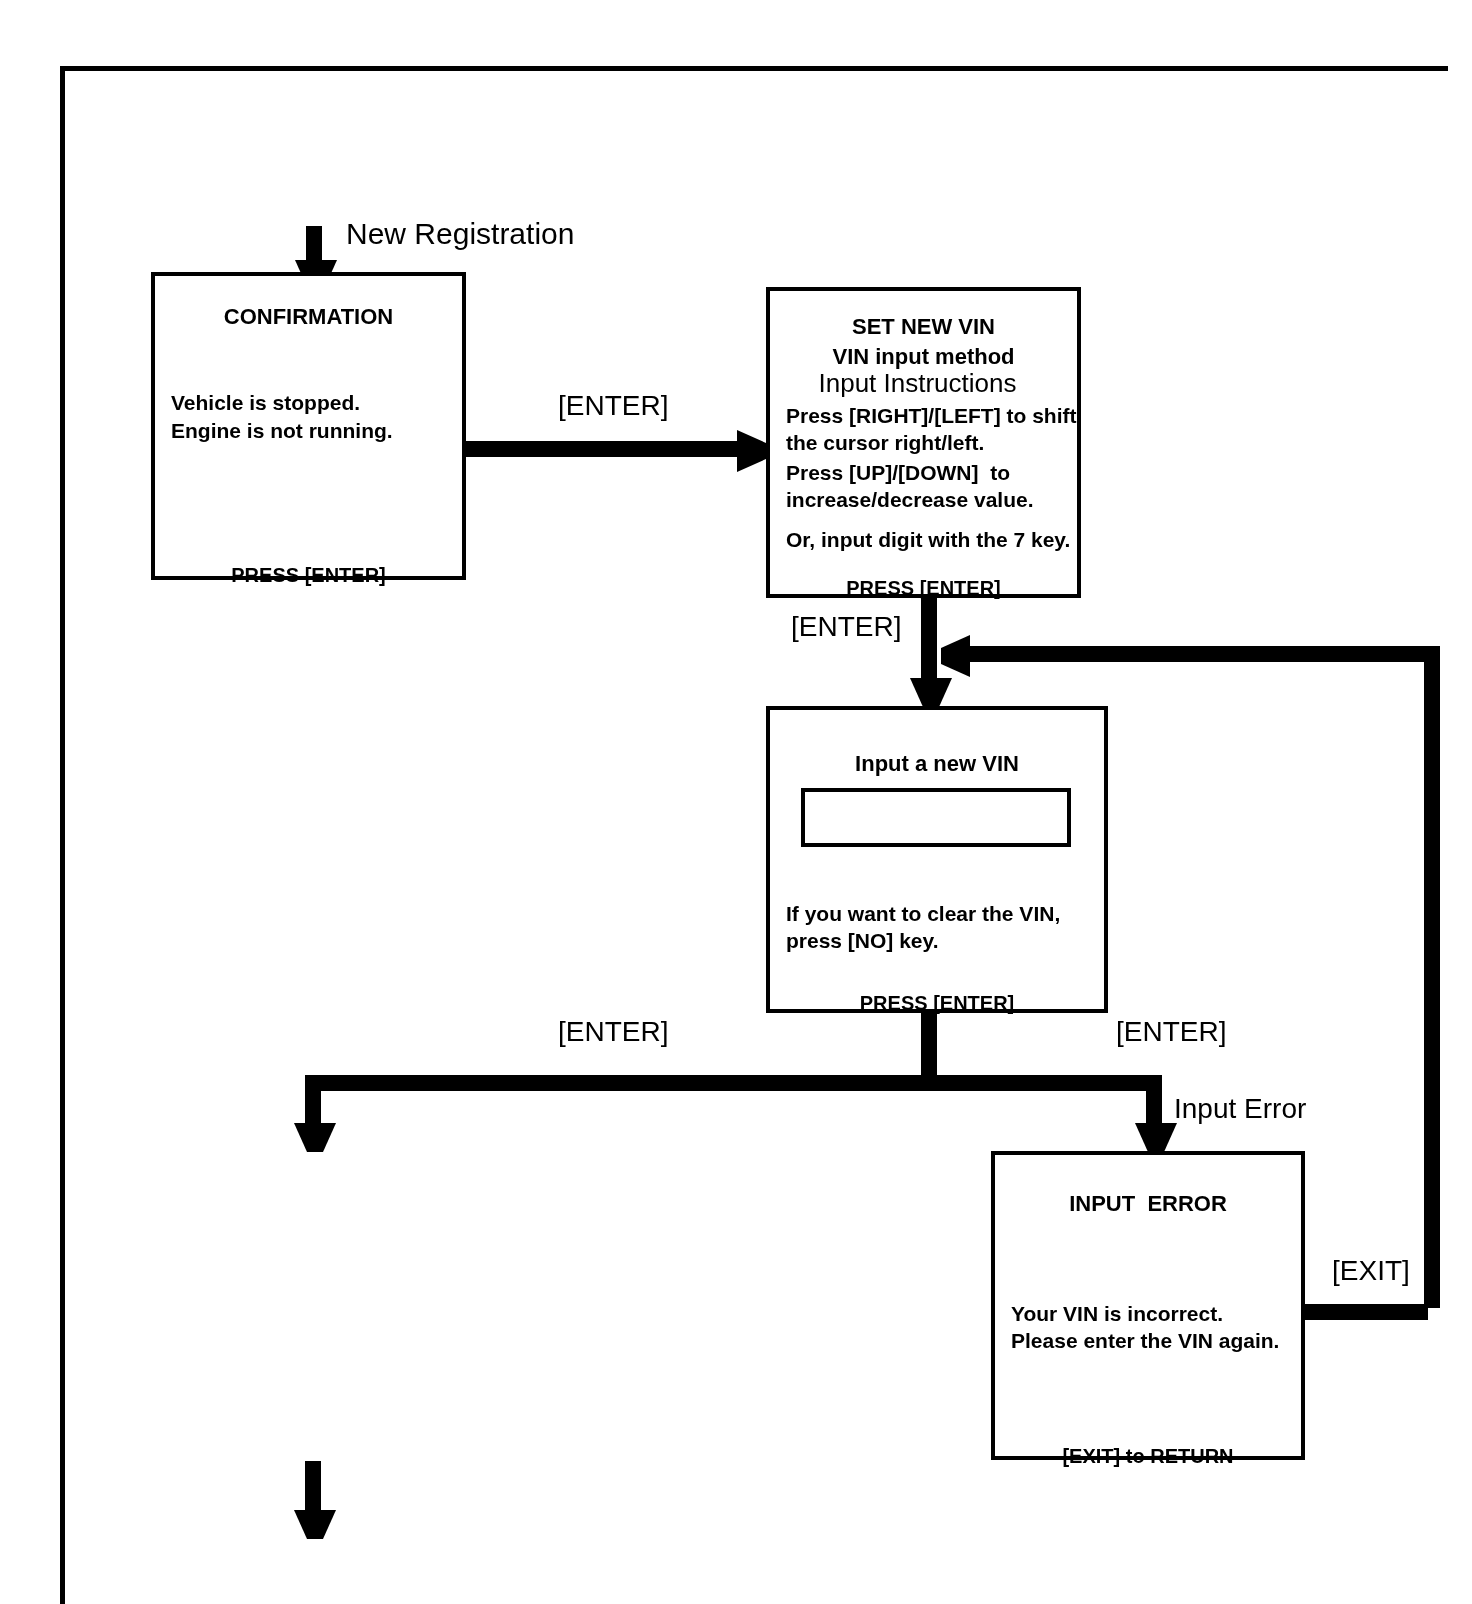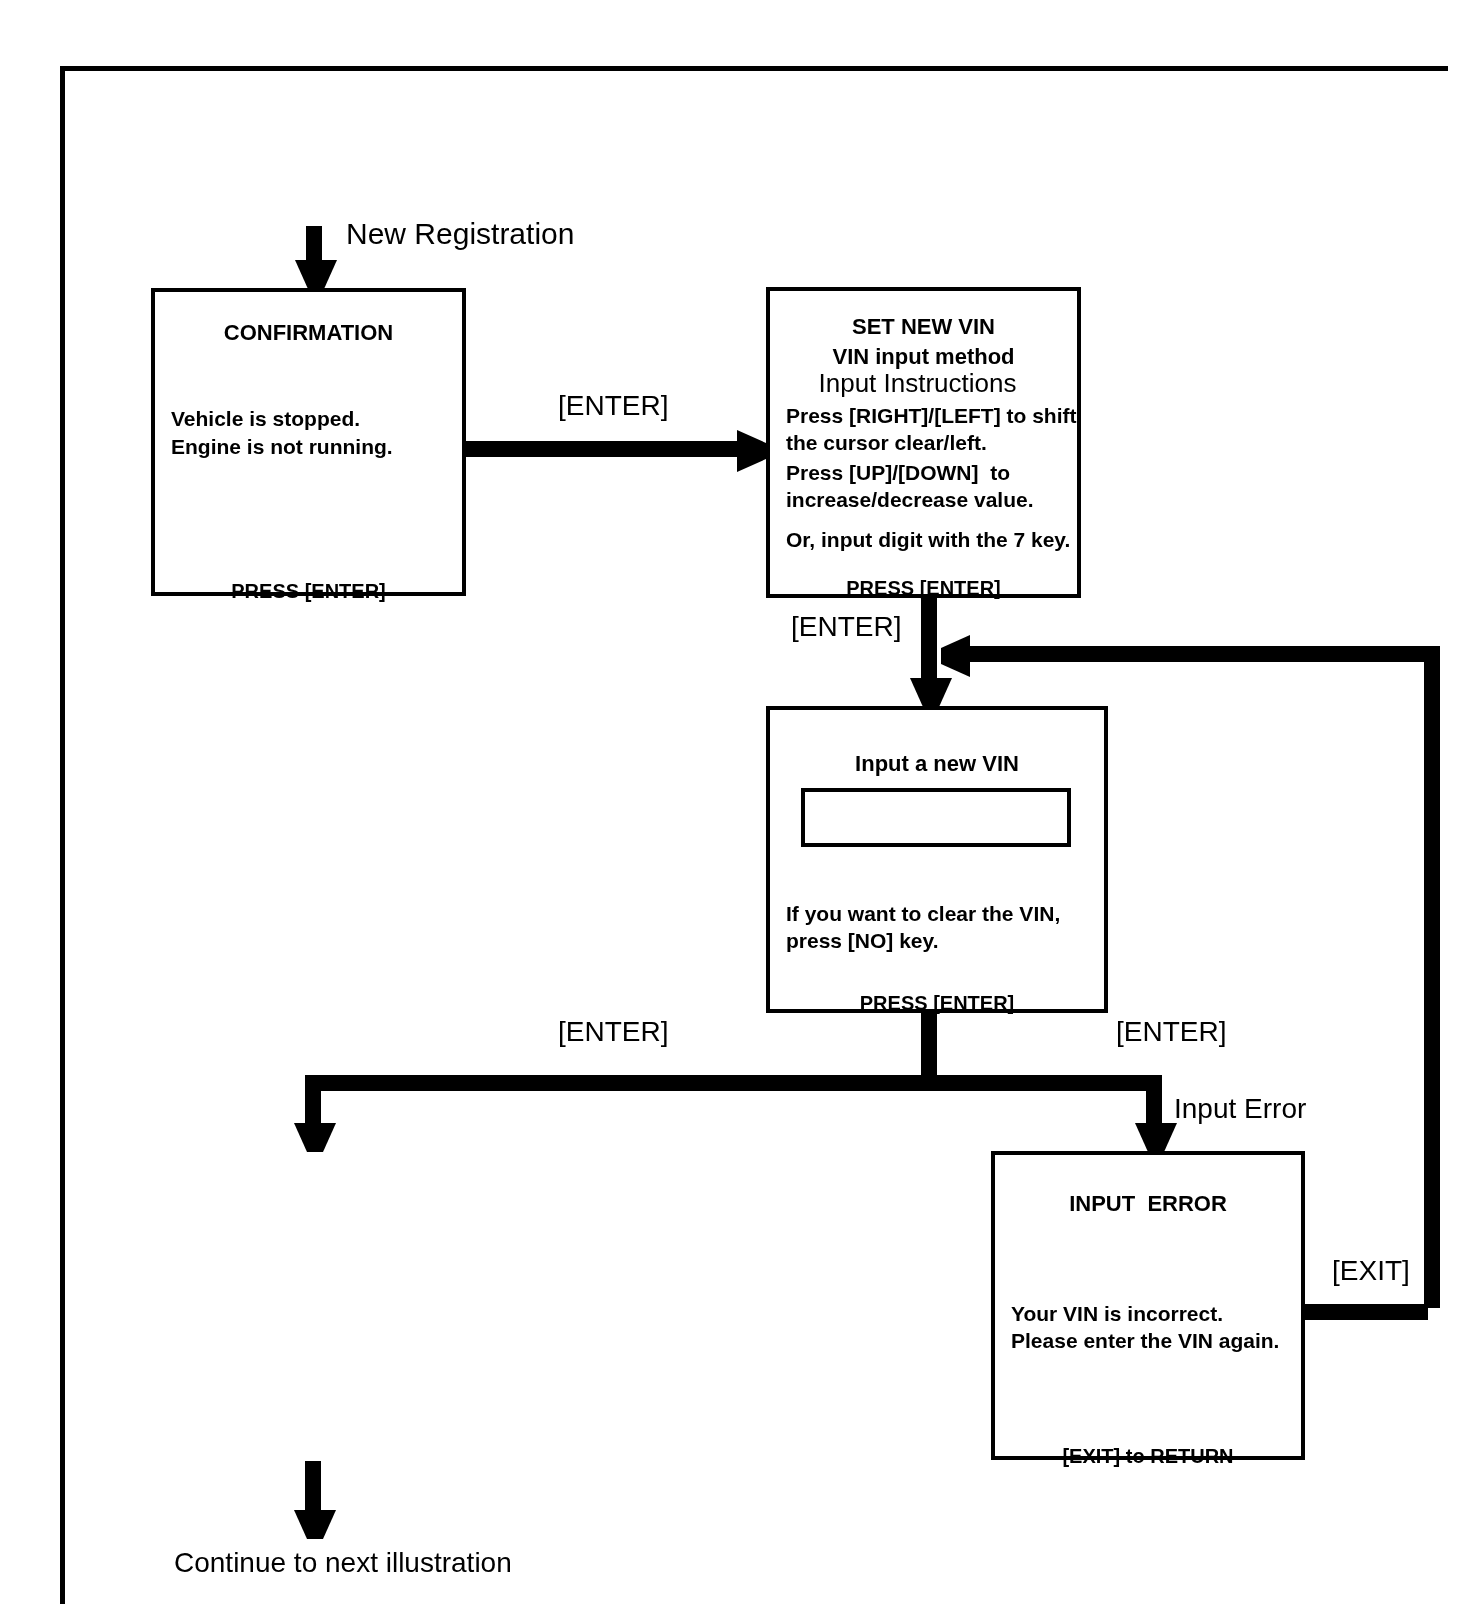--- a/index.html
+++ b/index.html
@@ -59,37 +59,37 @@
 </head>
 <body>
 
 <div class="canvas">
   <div class="frame"></div>
 
   <div class="line" style="left:258px; top:178px; width:4px; height:36px;"></div>
   <div class="ah ah-down" style="left:247px; top:212px;"></div>
   <div class="flow-label" style="left:290px; top:163px; font-size:30px;">New Registration</div>
 
-  <div class="box" style="left:103px; top:240px; width:315px; height:308px;">
+  <div class="box" style="left:103px; top:224px; width:315px; height:308px;">
     <div class="bt" style="top:13px;">CONFIRMATION</div>
     <div class="bl" style="top:99px;">Vehicle is stopped.</div>
     <div class="bl" style="top:127px;">Engine is not running.</div>
     <div class="bf" style="top:272px;">PRESS [ENTER]</div>
   </div>
 
   <div class="line" style="left:418px; top:393px; width:274px; height:4px;"></div>
   <div class="ah ah-right" style="left:689px; top:382px;"></div>
   <div class="flow-label" style="left:502px; top:335px;">[ENTER]</div>
 
   <div class="box" style="left:718px; top:239px; width:315px; height:311px;">
     <div class="bt" style="top:8px;">SET NEW VIN</div>
     <div class="bt" style="top:38px;">VIN input method</div>
     <div class="bh" style="top:62px;">Input Instructions</div>
     <div class="bl" style="top:97px;">Press [RIGHT]/[LEFT] to shift</div>
-    <div class="bl" style="top:124px;">the cursor clear/left.</div>
+    <div class="bl" style="top:124px;">the cursor right/left.</div>
     <div class="bl" style="top:154px;">Press [UP]/[DOWN]  to</div>
     <div class="bl" style="top:181px;">increase/decrease value.</div>
     <div class="bl" style="top:221px;">Or, input digit with the 7 key.</div>
     <div class="bf" style="top:270px;">PRESS [ENTER]</div>
   </div>
 
   <div class="line" style="left:873px; top:550px; width:4px; height:82px;"></div>
   <div class="ah ah-down" style="left:862px; top:630px;"></div>
   <div class="flow-label" style="left:735px; top:556px;">[ENTER]</div>
 
@@ -120,17 +120,16 @@
 
   <div class="box" style="left:943px; top:1103px; width:314px; height:309px;">
     <div class="bt" style="top:21px;">INPUT  ERROR</div>
     <div class="bl" style="top:131px;">Your VIN is incorrect.</div>
     <div class="bl" style="top:158px;">Please enter the VIN again.</div>
     <div class="bf" style="top:274px;">[EXIT] to RETURN</div>
   </div>
 
   <div class="line" style="left:257px; top:1413px; width:4px; height:51px;"></div>
   <div class="ah ah-down" style="left:246px; top:1462px;"></div>
-  <div class="flow-label" style="left:118px; top:1492px;">Continue to next illustration</div>
 
   <div class="corner-t">T</div>
   <div class="ref-code">A103814E03</div>
 </div>
 
 </body></html>

